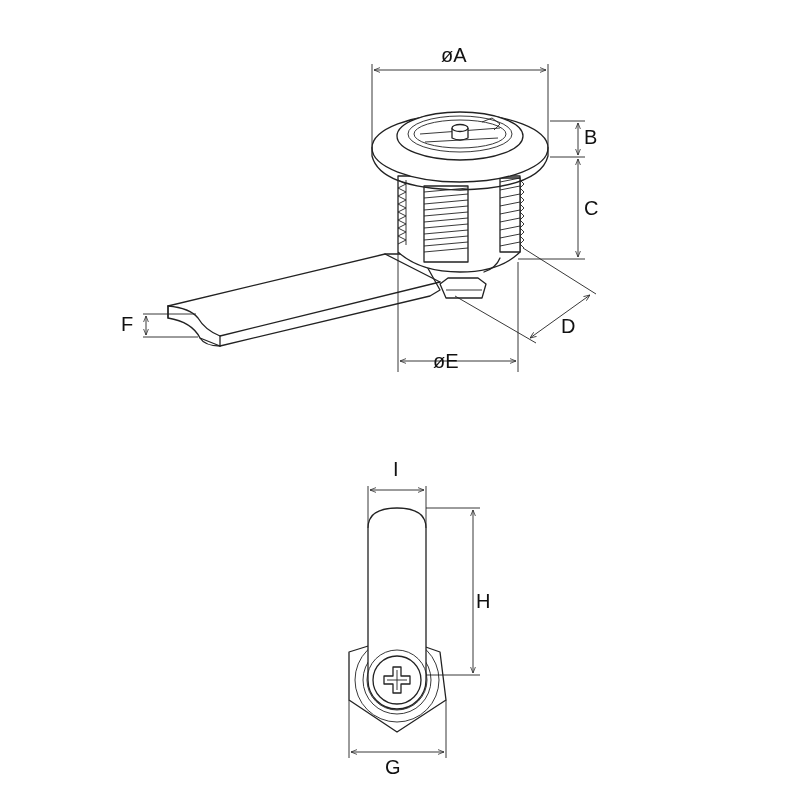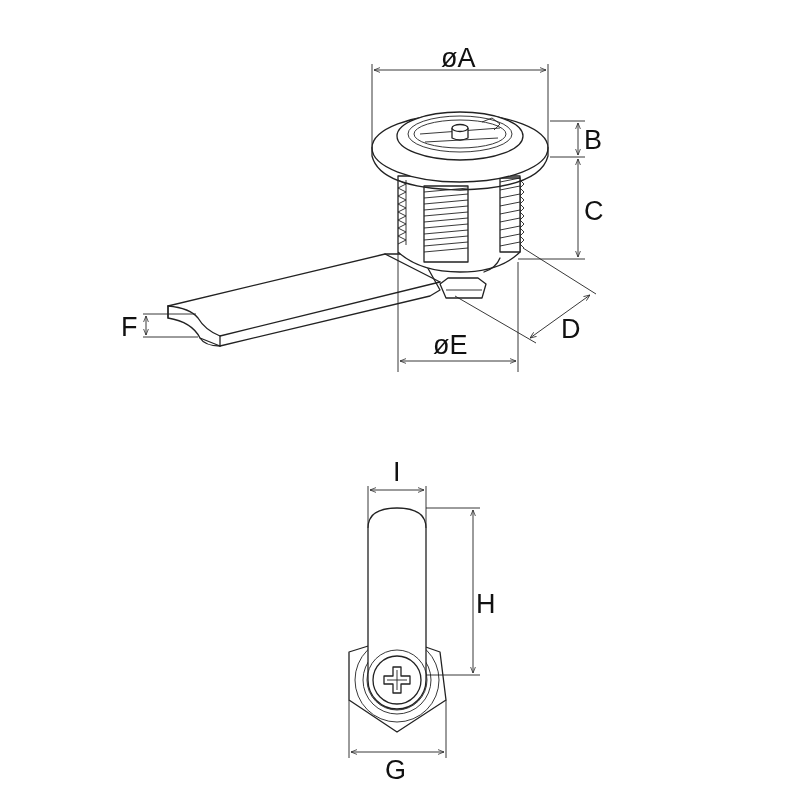--- a/index.html
+++ b/index.html
@@ -2,21 +2,21 @@
 <html><head>
 <meta charset="utf-8">
 <style>
   html,body{margin:0;padding:0;background:#ffffff;}
   body{width:800px;height:800px;position:relative;overflow:hidden;font-family:"Liberation Sans",sans-serif;}
   svg{position:absolute;left:0;top:0;}
   .ln{fill:none;stroke:#222;stroke-width:1.3;stroke-linejoin:round;stroke-linecap:round;}
   .thin{fill:none;stroke:#222;stroke-width:0.9;}
   .dim{fill:none;stroke:#222;stroke-width:0.9;}
   .fillw{fill:#fff;stroke:#222;stroke-width:1.3;stroke-linejoin:round;}
-  .lbl{position:absolute;font-family:"Liberation Sans",sans-serif;font-size:27px;color:#111;line-height:1;}
+  .lbl{position:absolute;font-family:"Liberation Sans",sans-serif;font-size:20px;color:#111;line-height:1;}
 </style>
 </head>
 <body>
 
 <svg width="800" height="800" viewBox="0 0 800 800">
   <defs>
     <marker id="ar" viewBox="0 0 10 10" refX="10" refY="5" markerWidth="7" markerHeight="7" orient="auto-start-reverse">
       <path d="M0,1 L10,5 L0,9" fill="none" stroke="#222" stroke-width="1.2"></path>
     </marker>
   </defs>
@@ -120,17 +120,17 @@
       <line class="dim" x1="446" y1="700" x2="446" y2="758"></line>
       <line class="dim" x1="351" y1="752" x2="444" y2="752" marker-start="url(#ar)" marker-end="url(#ar)"></line>
     </g>
   </g>
 </svg>
 
 <div class="lbl" style="left:441px;top:45px;">øA</div>
 <div class="lbl" style="left:584px;top:127px;">B</div>
 <div class="lbl" style="left:584px;top:198px;">C</div>
 <div class="lbl" style="left:561px;top:316px;">D</div>
-<div class="lbl" style="left:433px;top:332px;text-align:right;">øE</div>
+<div class="lbl" style="left:433px;top:351px;text-align:right;">øE</div>
 <div class="lbl" style="left:121px;top:314px;">F</div>
 <div class="lbl" style="left:385px;top:757px;">G</div>
 <div class="lbl" style="left:476px;top:591px;">H</div>
 <div class="lbl" style="left:393px;top:459px;">I</div>
 
 </body></html>

